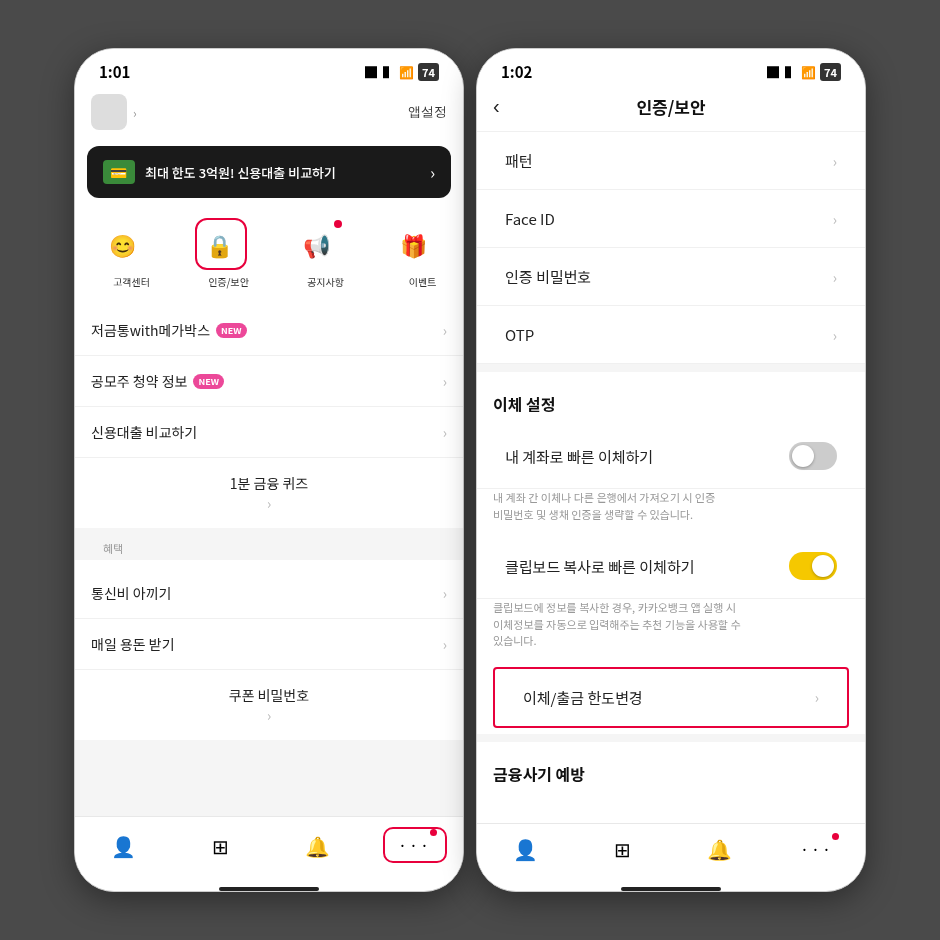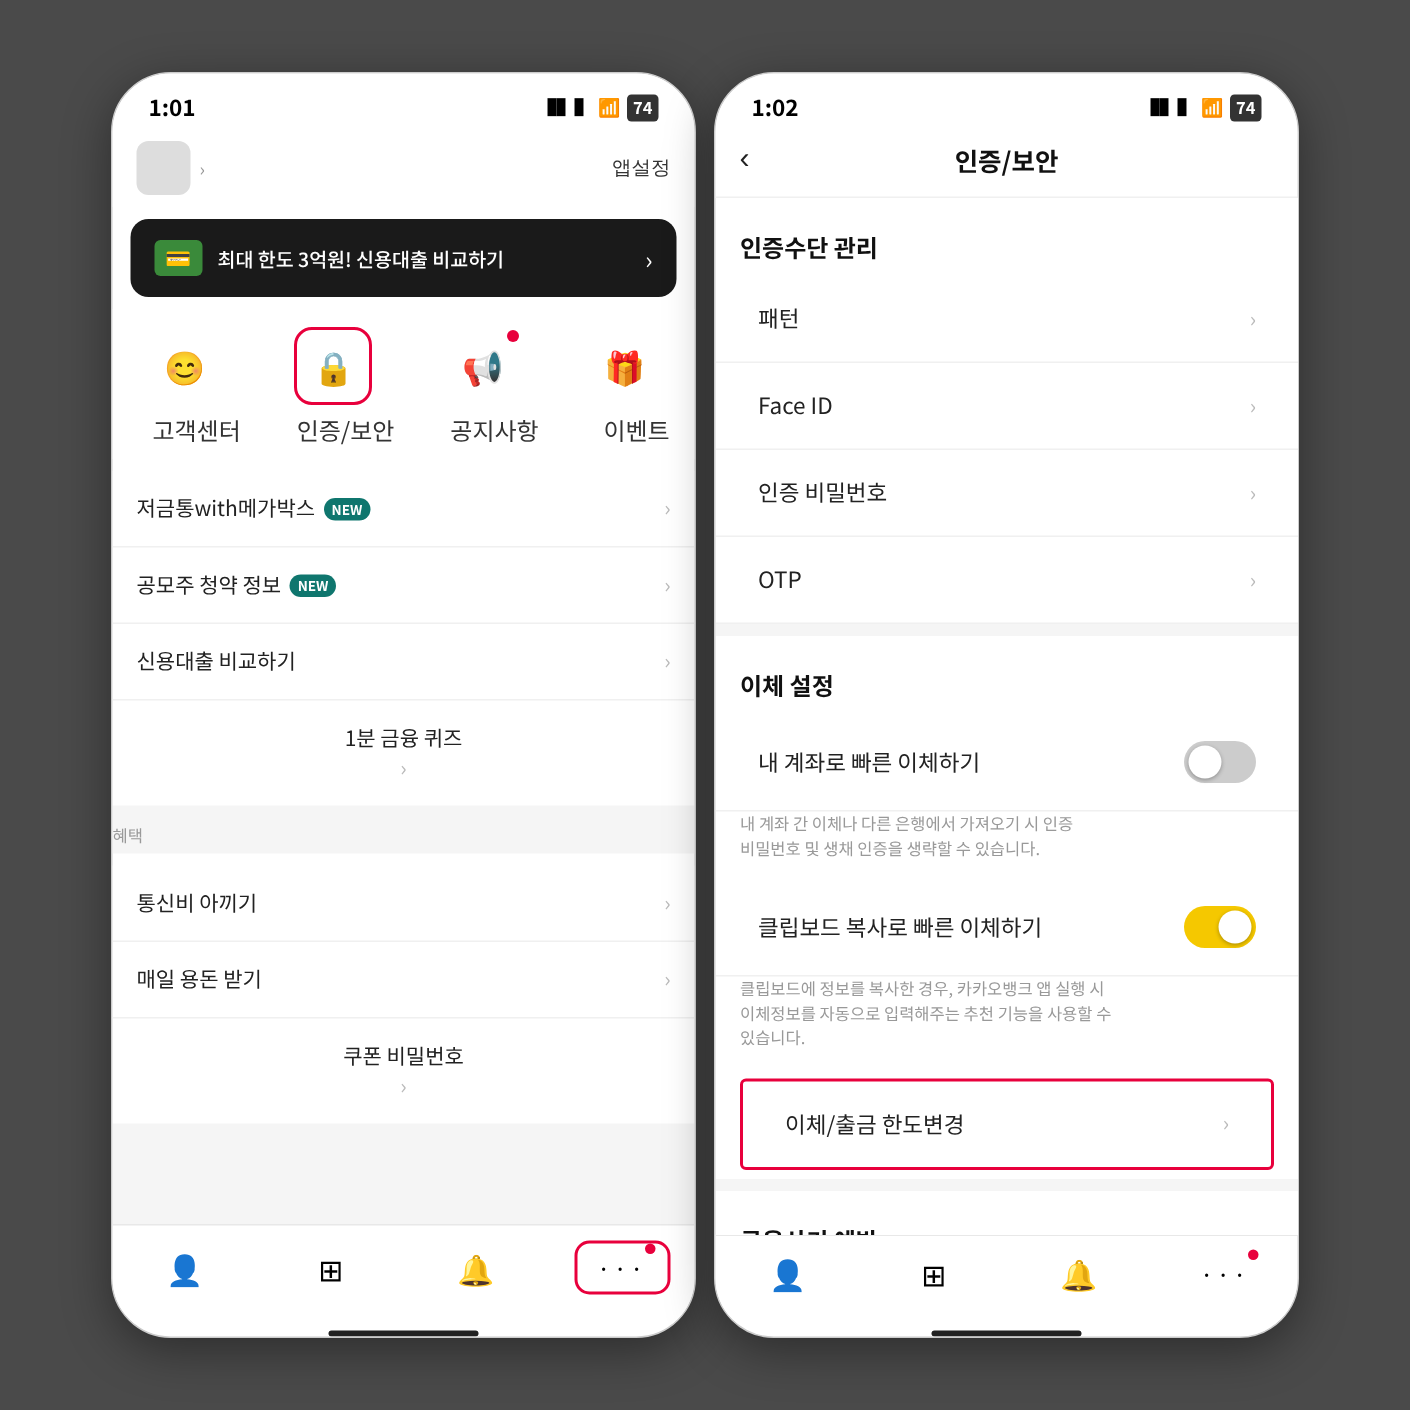--- a/index.html
+++ b/index.html
@@ -109,21 +109,21 @@
       display: flex;
       align-items: center;
       justify-content: center;
       font-size: 22px;
       position: relative;
     }
     .quick-icon-box.highlighted {
       border: 2px solid #e8003c;
       border-radius: 12px;
     }
-    .quick-icon-label { font-size: 16px; color: #333; margin-left: 16px; }
+    .quick-icon-label { font-size: 10px; color: #333; margin-left: 16px; }
     .badge-red {
       position: absolute;
       top: 2px;
       right: 2px;
       width: 8px;
       height: 8px;
       background: #e8003c;
       border-radius: 50%;
     }
 
@@ -137,31 +137,31 @@
       justify-content: space-between;
       align-items: center;
       padding: 15px 16px;
       border-bottom: 1px solid #f0f0f0;
       font-size: 14px;
       color: #222;
     }
     .menu-item:last-child { border-bottom: none; flex-direction: column; }
     .menu-arrow { color: #bbb; font-size: 14px; }
     .badge-new {
-      background: #0f766e;
+      background: #ec4899;
       color: #fff;
       font-size: 9px;
       padding: 1px 5px;
       border-radius: 8px;
       margin-left: 6px;
       font-weight: 700;
     }
     .menu-item-left { display: flex; align-items: center; }
     .section-label {
-      padding: 12px 0 4px;
+      padding: 12px 28px 4px;
       font-size: 11px;
       color: #999;
       background: #f5f5f5;
     }
 
     
     .bottom-nav {
       display: flex;
       justify-content: space-around;
       align-items: center;
@@ -403,21 +403,20 @@
         <span style="font-size:11px;background:#333;color:#fff;padding:1px 4px;border-radius:3px;font-weight:700;">74</span>
       </div>
     </div>
 
     <div class="right-header">
       <button class="back-btn">‹</button>
       <span class="right-title">인증/보안</span>
     </div>
 
     <div class="right-content">
-      <div class="section-header">인증수단 관리</div>
 
       <div class="right-menu-item">
         <span>패턴</span>
         <span class="right-menu-arrow">›</span>
       </div>
       <div class="right-menu-item">
         <span>Face ID</span>
         <span class="right-menu-arrow">›</span>
       </div>
       <div class="right-menu-item">

